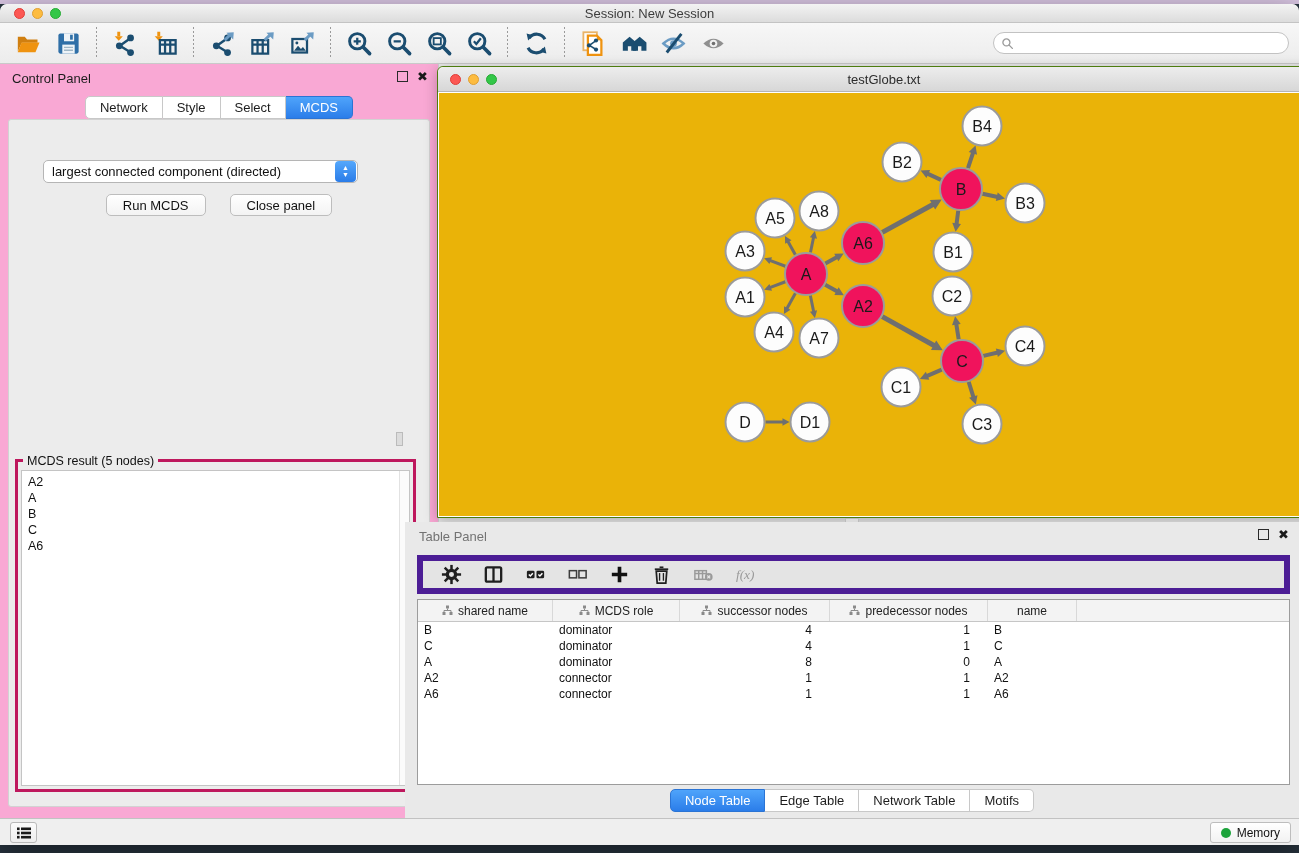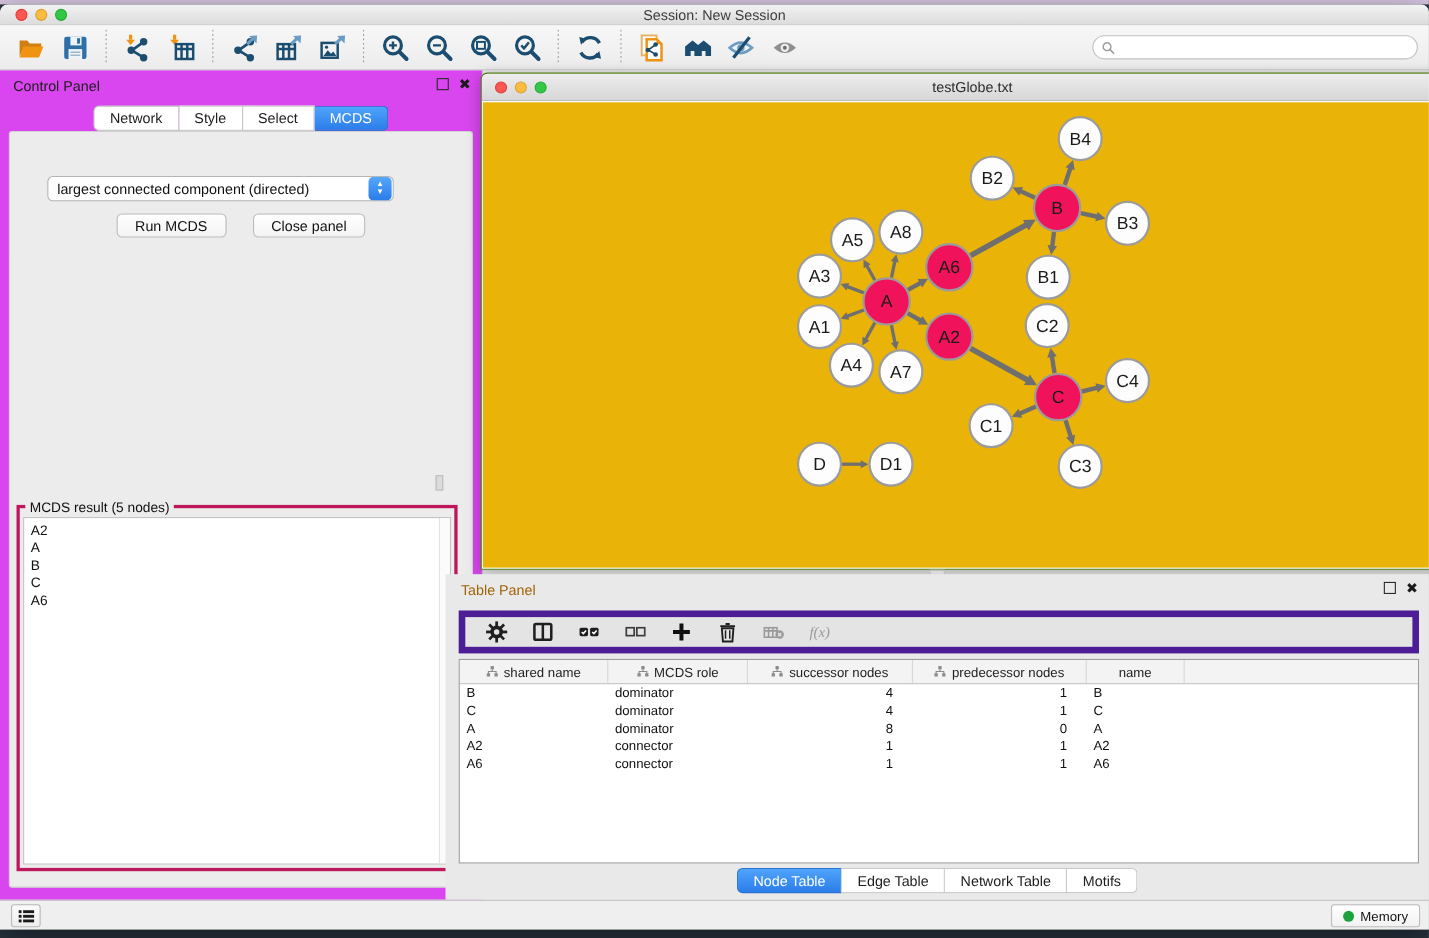--- a/index.html
+++ b/index.html
@@ -31,21 +31,21 @@
     background-image:linear-gradient(#9a9a9a 40%, transparent 40%); background-size:1px 4px; }
   .search-box { margin-left:auto; margin-right:10px; width:296px; height:22px; background:#fff;
     border:1px solid #c2c2c2; border-radius:12px; display:flex; align-items:center; padding-left:7px; }
   .search-box svg { width:13px; height:13px; }
   .search-input { border:none; outline:none; flex:1; height:18px; font-size:12px; background:transparent; }
 
   
   .main { position:absolute; left:0; top:60px; right:0; bottom:27px; background:#e7e7e7; }
 
   
-  .control-panel { position:absolute; left:0; top:0; width:439px; height:100%; background:#d946ef;
+  .control-panel { position:absolute; left:0; top:0; width:439px; height:100%; background:#f9a8d4;
     border-right:1px solid #cfcfcf; }
   .cp-header { position:absolute; left:0; top:0; right:0; height:28px; }
   .cp-title { position:absolute; left:12px; top:7px; font-size:13px; color:#1c1c1c; }
   .panel-btns { position:absolute; right:10px; top:7px; display:flex; gap:9px; }
   .float-glyph { width:11px; height:11px; border:1.6px solid #2a2a2a; display:inline-block; }
   .close-glyph { font-size:13px; font-weight:bold; color:#1a1a1a; line-height:11px; }
   .cp-tabs { position:absolute; left:0; top:32px; width:100%; display:flex; justify-content:center; }
   .seg-tab { height:23px; padding:0 14px; background:#fff; border:1px solid #c8c8c8; border-left:none;
     font-size:13px; color:#1d1d1d; display:flex; align-items:center; cursor:pointer; }
   .seg-tab:first-child { border-left:1px solid #c8c8c8; border-radius:5px 0 0 5px; }
@@ -85,21 +85,21 @@
   .net-title { position:absolute; left:0; right:0; top:5px; text-align:center; font-size:13px; color:#2c2c2c; }
   .net-tl { position:absolute; top:7px; width:11px; height:11px; border-radius:50%; }
   .net-canvas { position:absolute; left:1px; right:1px; top:26px; bottom:1px; background:#eab308; overflow:hidden; }
   .resize-grip { position:absolute; right:1px; bottom:1px; width:13px; height:13px;
     background:repeating-linear-gradient(135deg, transparent 0 3px, #b9b9b9 3px 4px); }
   .h-handle { position:absolute; left:845px; top:454px; width:14px; height:7px;
     background:#dcdcdc; border:1px solid #bbb; }
 
   
   .table-panel { position:absolute; left:405px; top:458px; right:0; bottom:0; background:#e9e9e9; }
-  .tp-title { position:absolute; left:14px; top:7px; font-size:13px; color:#a16207; }
+  .tp-title { position:absolute; left:14px; top:7px; font-size:13px; color:#737373; }
   .tp-toolbar { position:absolute; left:12px; right:9px; top:33px; height:39px; background:#e4e4e4;
     border:6px solid #4c1d95; display:flex; align-items:center; padding-left:10px; gap:6px; }
   .tp-btn { width:36px; height:32px; background:transparent; border:none; display:flex;
     align-items:center; justify-content:center; cursor:pointer; }
   .tp-btn svg { width:23px; height:23px; }
   .tp-btn.disabled { cursor:default; }
   .tbl { position:absolute; left:12px; right:9px; top:77px; bottom:33px; background:#fff;
     border:1px solid #9c9c9c; overflow:hidden; }
   .tbl-header { display:flex; height:22px; background:#f3f3f3; border-bottom:1px solid #c6c6c6; }
   .tbl-th { display:flex; align-items:center; justify-content:center; gap:5px; font-size:12px; color:#222;

